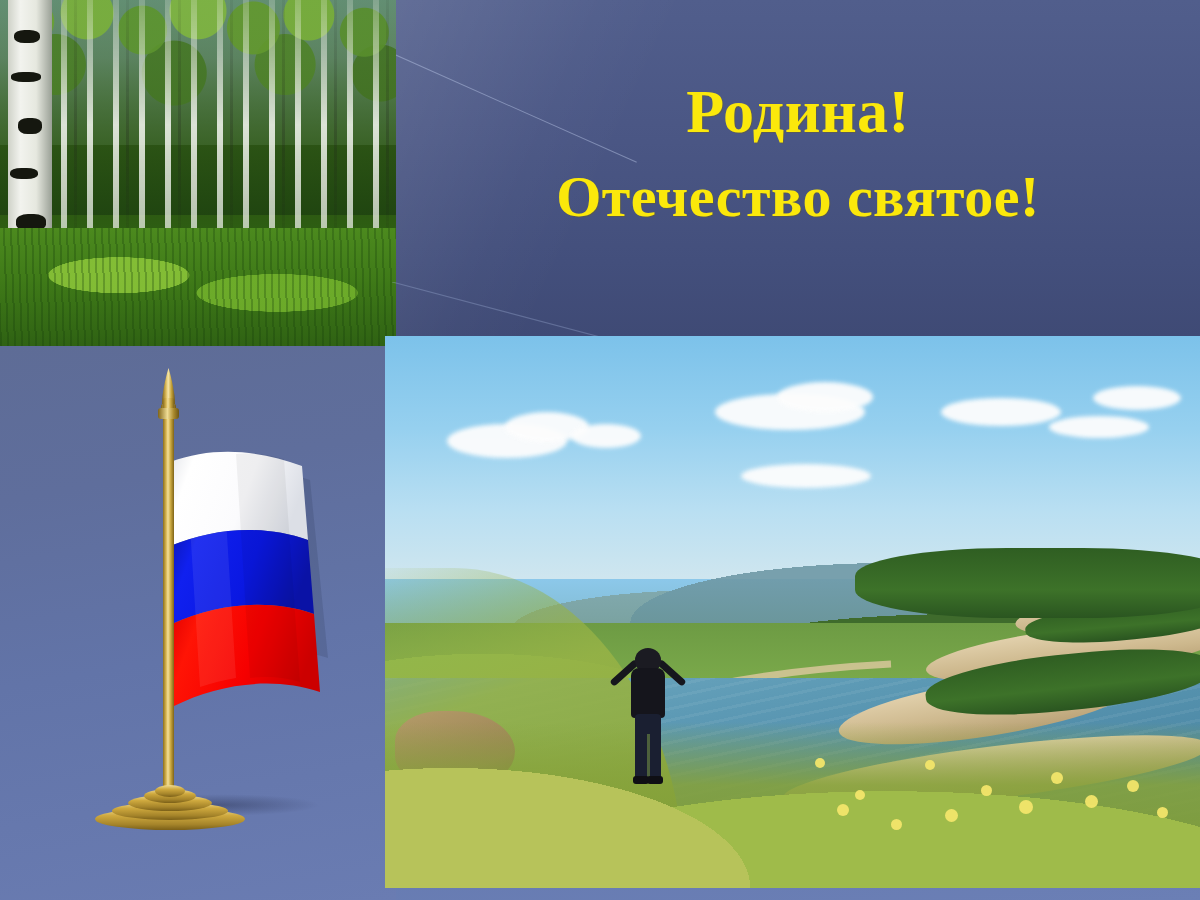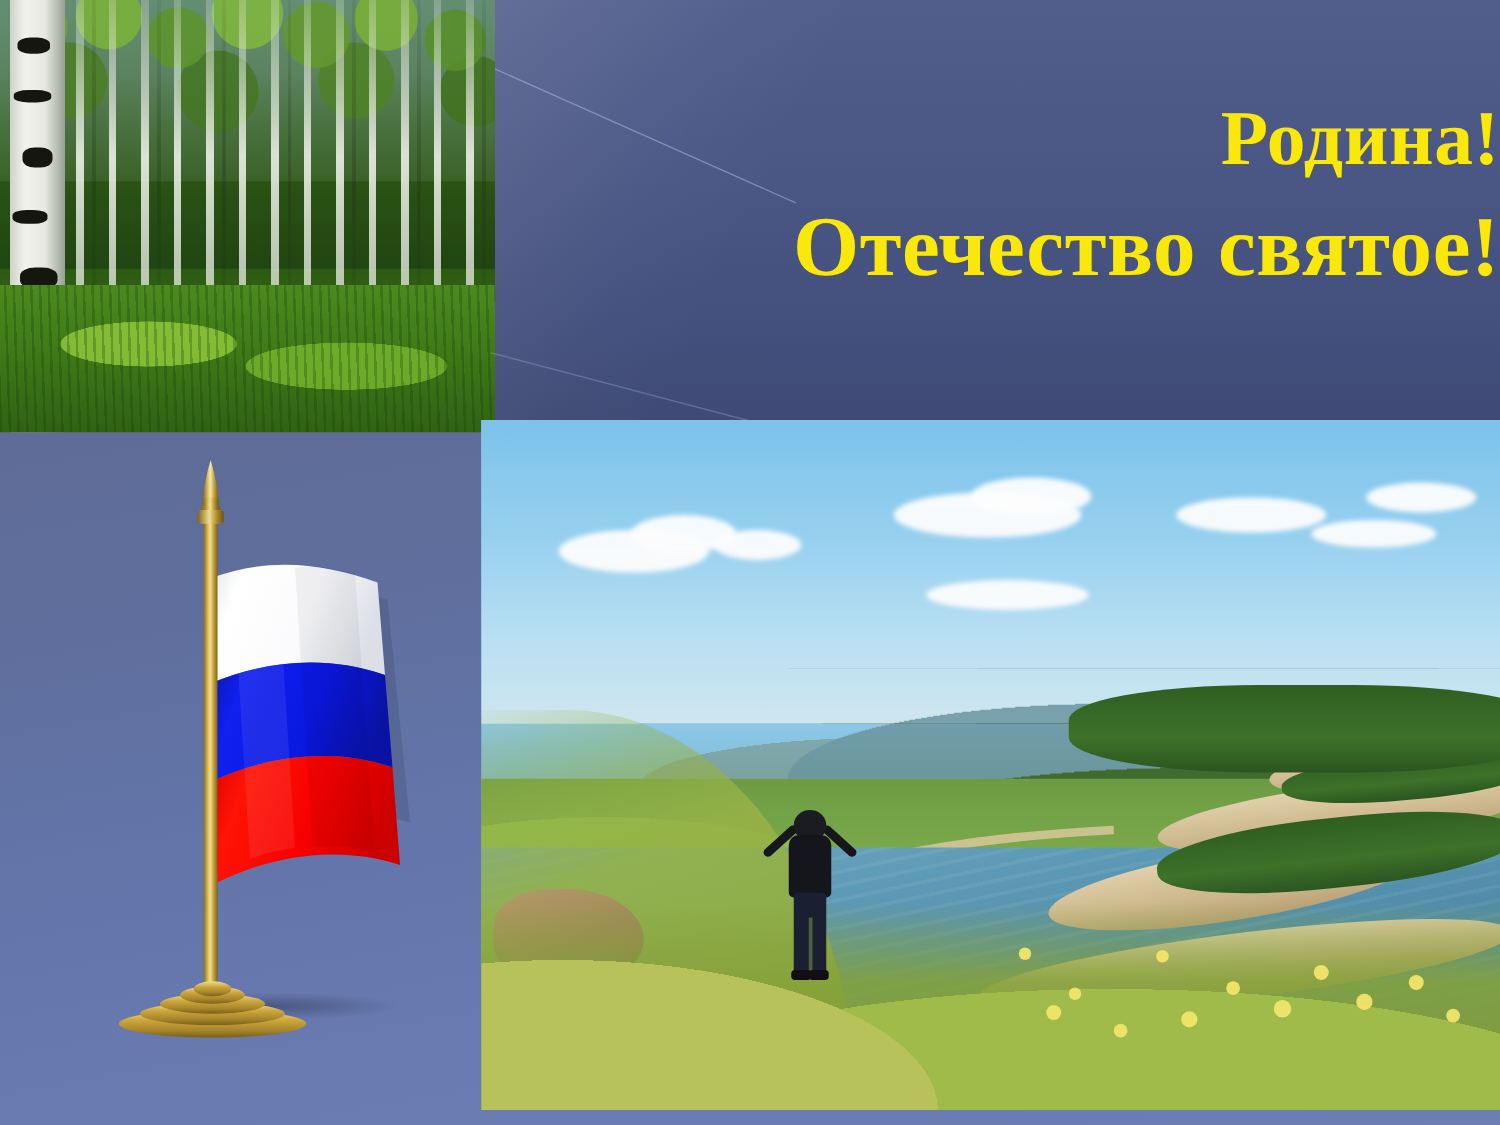--- a/index.html
+++ b/index.html
@@ -46,22 +46,22 @@
     position:absolute; left:0; right:0; top:68px;
     text-align:center;
     color:#fbe80b;
     font-family:"Liberation Serif", serif;
     font-weight:bold;
     font-size:62px;
     line-height:86px;
     letter-spacing:.5px;
     text-shadow:1px 1px 0 rgba(120,100,0,.30);
   }
-  .title-line{ display:block; white-space:nowrap;text-align:right; }
-  .title-line.l2{ font-size:68px; }
+  .title-line{ display:block; white-space:nowrap; }
+  .title-line.l2{ font-size:58px; }
 
   
   .photo-forest{
     position:absolute; left:0; top:0; width:396px; height:346px;
     overflow:hidden;
     background:linear-gradient(180deg,#6fa0c8 0%,#78a8c2 6%,#49761f 30%,#2d5a12 62%,#2f6a14 80%,#245610 100%);
   }
   .forest-sky{
     position:absolute; left:0; top:0; width:100%; height:42%;
     background:linear-gradient(180deg,#93bedd 0%,#a7cbe0 40%,#7fae6a 100%);

